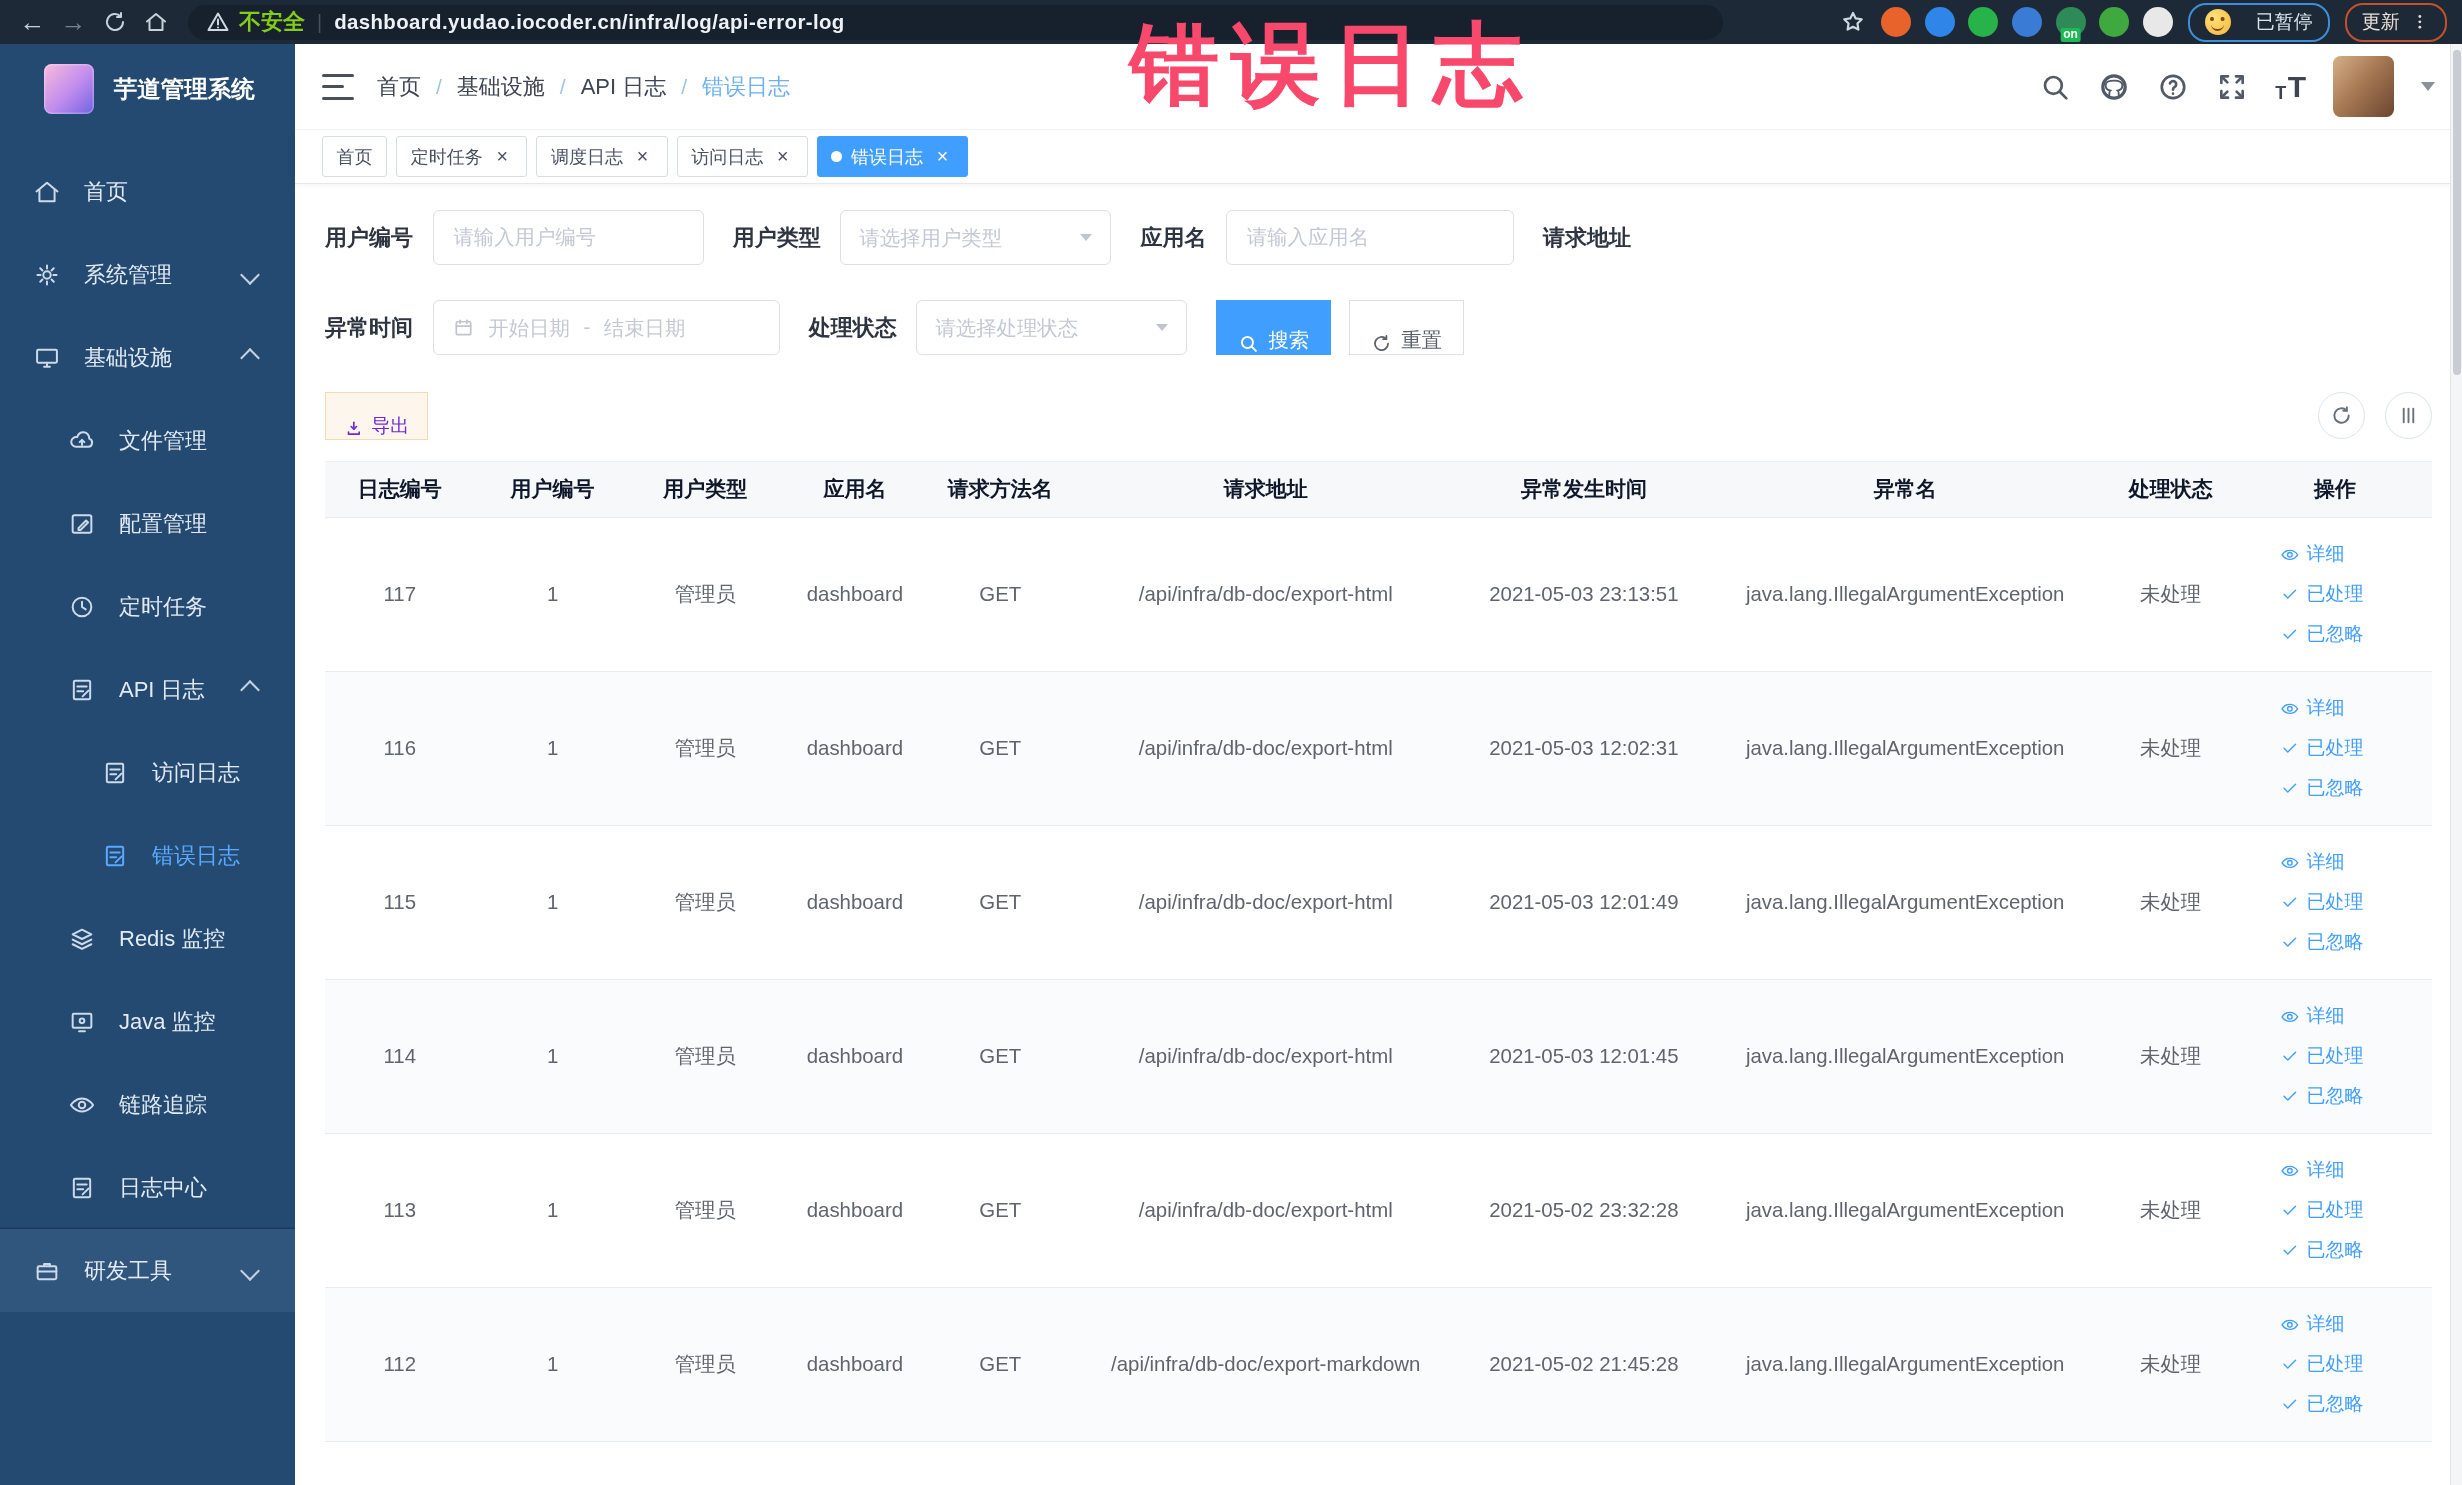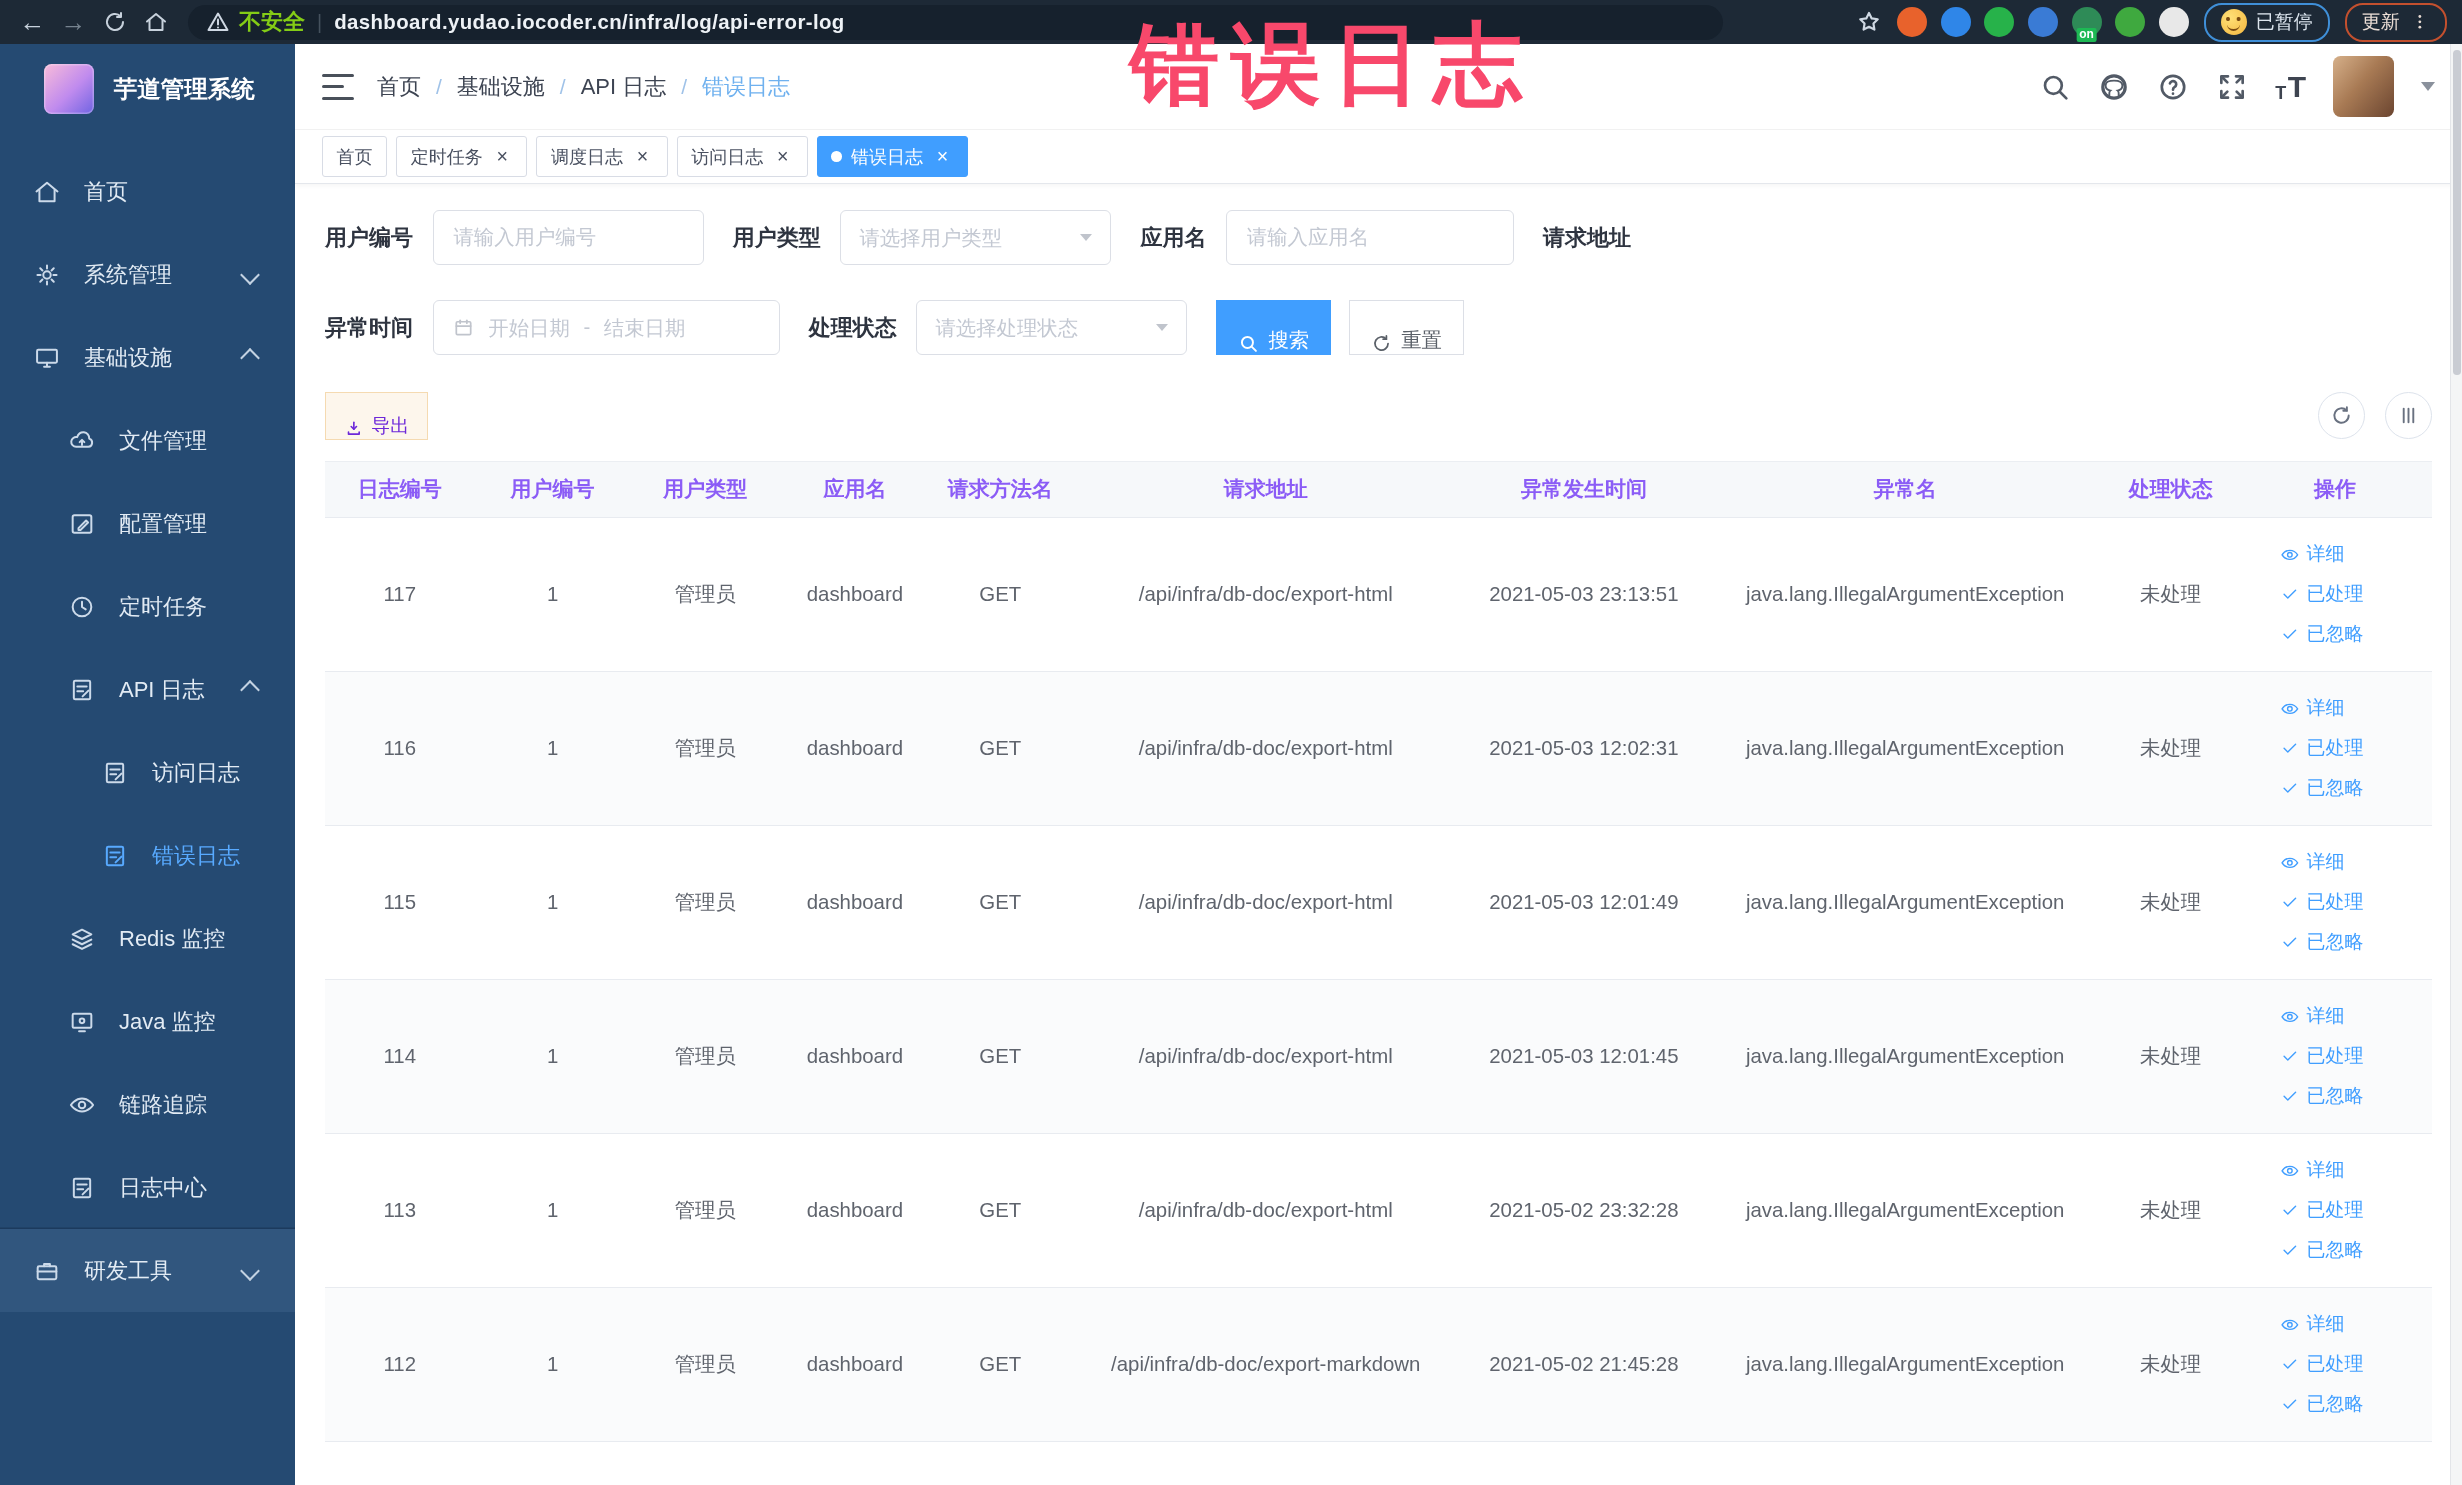--- a/index.html
+++ b/index.html
@@ -21,21 +21,21 @@
   .url-text{font-size:20.4px;font-weight:bold;color:#eef2f6;letter-spacing:0.4px;white-space:nowrap}
   .chrome-right{margin-left:auto;display:flex;align-items:center;gap:15px}
   .star-ic{width:26px;height:26px;color:#cfd8e3;cursor:pointer}
   .star-ic svg{width:26px;height:26px}
   .ext{width:30px;height:30px;border-radius:50%;cursor:pointer;position:relative;flex-shrink:0}
   .ext .on-tag{position:absolute;bottom:-4.5px;left:50%;transform:translateX(-50%);
                background:#1db954;color:#fff;font-size:12px;line-height:13.6px;
                padding:0 3px;border-radius:2.3px;font-weight:bold}
   .pill{display:flex;align-items:center;height:35px;border-radius:18px;
         padding:0 15px;font-size:19px;cursor:pointer;white-space:nowrap}
-  .pill.paused{border:2.3px solid #3f8fd8;color:#dce5ee;gap:9px}
+  .pill.paused{border:2.3px solid #3f8fd8;color:#dce5ee;gap:25px}
   .pill.update{border:2.3px solid #c4502e;color:#e9dcd4;gap:10.6px}
   .emoji{width:26px;height:26px;border-radius:50%;
          background:radial-gradient(circle at 35% 32%,#ffe077,#f4b63e);position:relative}
   .emoji::before{content:"";position:absolute;left:5.3px;top:7.6px;width:3.8px;height:4.5px;border-radius:50%;
                  background:#7a4b12;box-shadow:10.6px 0 0 #7a4b12}
   .emoji::after{content:"";position:absolute;left:6px;bottom:4.5px;width:13px;height:6.8px;
                 border-bottom:2.3px solid #7a4b12;border-radius:0 0 9px 9px}
   .dots-ic{width:19.7px;height:19.7px;color:#e9dcd4}
   .dots-ic svg{width:19.7px;height:19.7px}
 
@@ -121,21 +121,21 @@
   .btn.export svg{width:19.7px;height:19.7px}
   .circle-btns{margin-left:auto;display:flex;gap:19.7px}
   .cbtn{width:47px;height:47px;border-radius:50%;border:1.5px solid #dde3ec;display:flex;align-items:center;
         justify-content:center;color:#697180;background:#fff;cursor:pointer;box-sizing:border-box}
   .cbtn svg{width:23px;height:23px}
 
   
   .table{width:100%}
   .thead{display:flex;background:#f6f8fa;border-top:1.5px solid #ebeef2;border-bottom:1.5px solid #e8ebf0;
          height:55px;align-items:center}
-  .th{font-size:21px;font-weight:bold;color:#8b5cf6;text-align:center;box-sizing:border-box;padding:0 6px;
+  .th{font-size:21px;font-weight:bold;color:#0f172a;text-align:center;box-sizing:border-box;padding:0 6px;
       overflow:hidden;white-space:nowrap}
   .trow{display:flex;border-bottom:1.5px solid #e8ebf0;height:153px;align-items:center}
   .trow.stripe{background:#fafbfc}
   .td{font-size:20.4px;color:#5f646d;text-align:center;box-sizing:border-box;padding:0 6px;
       overflow:hidden;text-overflow:ellipsis;white-space:nowrap}
   .actions{display:flex;flex-direction:column;align-items:flex-start;gap:13.6px;padding-left:42px;box-sizing:border-box}
   .alink{display:inline-flex;align-items:center;gap:6.8px;color:#409eff;font-size:19px;cursor:pointer;white-space:nowrap}
   .alink svg{width:19.7px;height:19.7px;flex-shrink:0}
 
   

